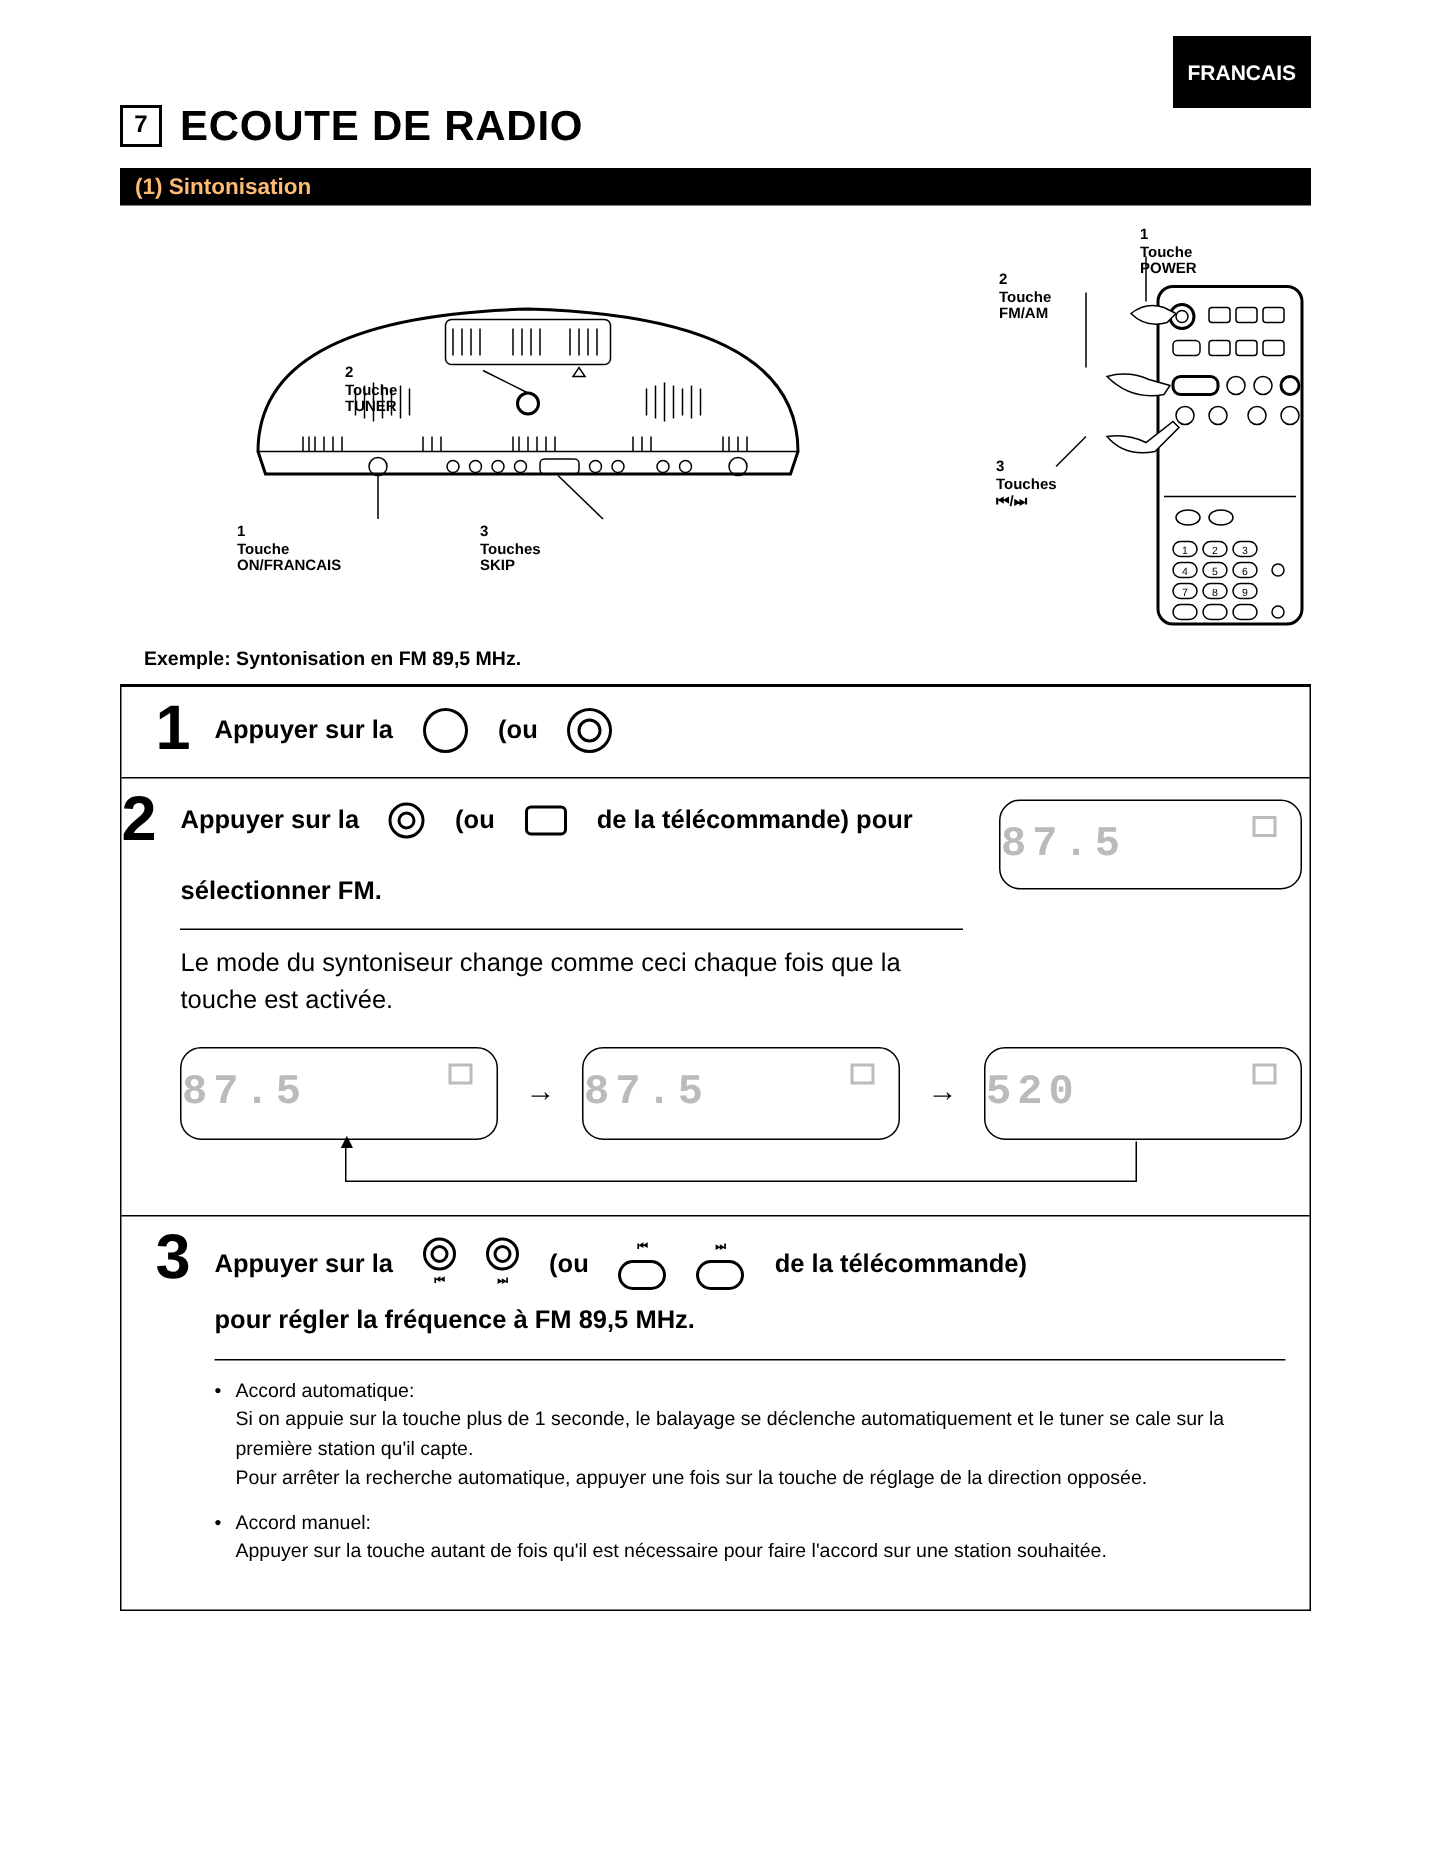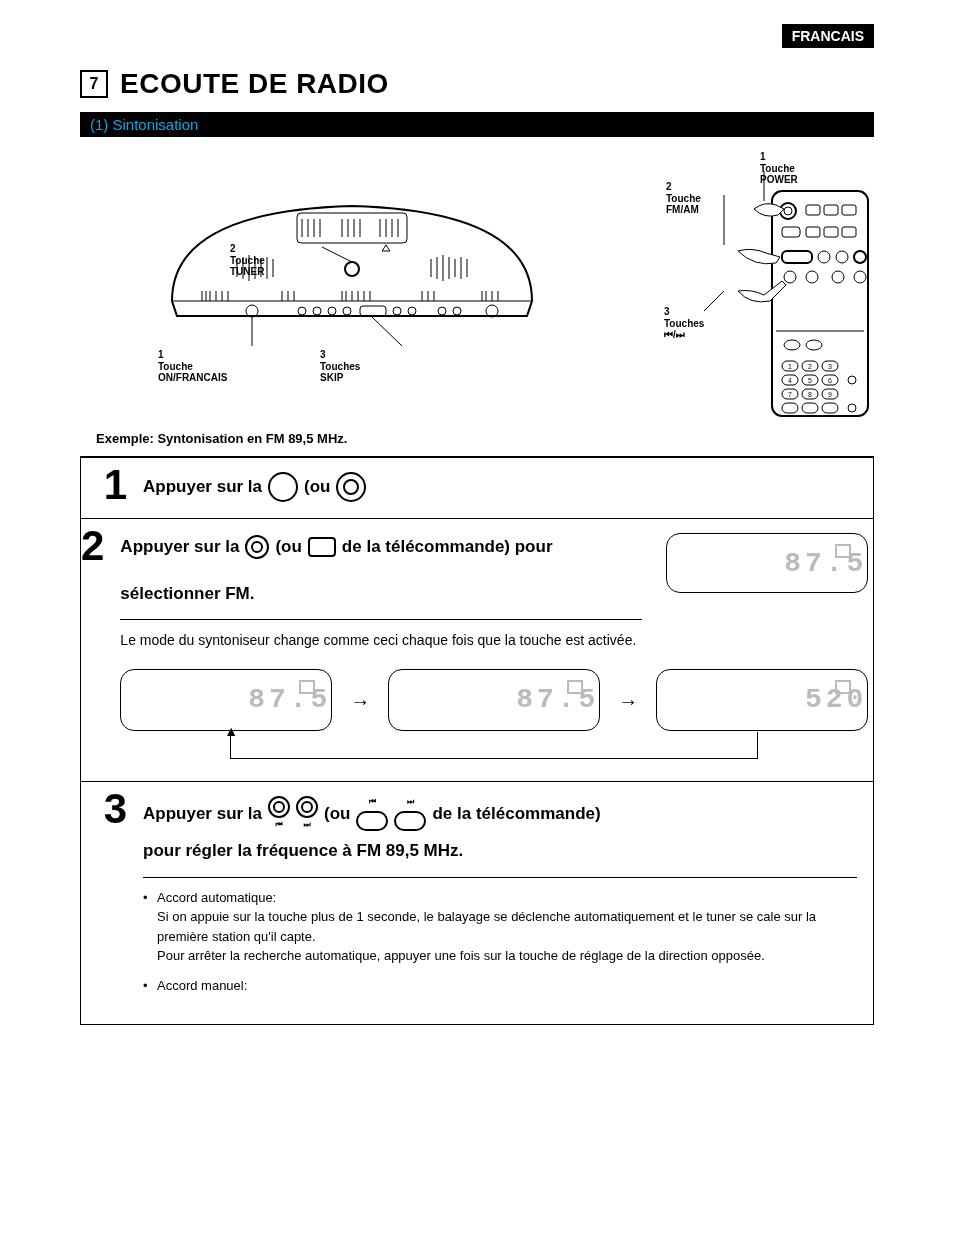--- a/index.html
+++ b/index.html
@@ -1,54 +1,54 @@
 <!DOCTYPE html>
 <html><head>
 <meta charset="utf-8">
 <style>
 html,body{margin:0;padding:0;background:#fff;font-family:Helvetica,Arial,sans-serif;color:#000}
 .page{width:954px;height:1237px;position:relative;box-sizing:border-box;padding:28px 80px 40px 80px}
-.lang-badge{position:absolute;top:24px;right:80px;background:#000;color:#fff;font-weight:bold;font-size:14px;padding:4px 10px}
+.lang-badge{position:absolute;top:24px;right:80px;background:#000;color:#fff;font-weight:bold;font-size:14px;padding:16px 10px}
 .title{display:flex;align-items:center;gap:12px;margin-top:40px}
 .title .boxnum{border:2px solid #000;width:24px;height:24px;display:flex;align-items:center;justify-content:center;font-weight:bold;font-size:16px}
 .title h1{margin:0;font-size:28px;font-weight:bold;letter-spacing:0.5px}
-.subhead{background:#000;color:#0ea5e9;font-weight:normal;font-size:15px;padding:4px 10px;margin-top:12px}
+.subhead{background:#000;color:#fdba74;font-weight:bold;font-size:15px;padding:4px 10px;margin-top:12px}
 .diagram-row{display:flex;gap:40px;margin-top:14px;height:270px}
 .device{flex:1;position:relative}
 .device svg{width:100%;height:100%}
 .remote{width:210px;position:relative}
 .remote svg{width:100%;height:100%}
 .callout{font-size:10px;font-weight:bold;line-height:1.15}
 .example{font-weight:bold;font-size:13px;margin:10px 0 10px 16px}
 .steps{border:1px solid #000;border-top:2px solid #000}
 .step{display:flex;border-top:1px solid #000}
 .step:first-child{border-top:none}
 .stepnum{width:46px;font-size:42px;font-weight:bold;text-align:right;padding:6px 6px 6px 0;line-height:1}
 .stepbody{flex:1;padding:14px 16px 16px 10px;font-size:14px}
-.lead{font-weight:bold;font-size:17px;display:flex;flex-wrap:wrap;align-items:center;gap:6px;line-height:1.6}
+.lead{font-weight:bold;font-size:17px;display:flex;flex-wrap:wrap;align-items:center;gap:20px;line-height:1.6}
 .lead .txt{white-space:nowrap}
 .ico{display:inline-flex;align-items:center;justify-content:center}
 .circle-btn{width:22px;height:22px;border:2px solid #000;border-radius:50%}
 .circle-btn.big{width:26px;height:26px}
 .circle-dbl{width:26px;height:26px;border:2px solid #000;border-radius:50%;display:flex;align-items:center;justify-content:center}
 .circle-dbl::after{content:"";width:12px;height:12px;border:2px solid #000;border-radius:50%}
 .tuner-ico{width:20px;height:20px;border:2px solid #000;border-radius:50%;position:relative}
 .tuner-ico::after{content:"";position:absolute;inset:4px;border:2px solid #000;border-radius:50%}
 .rounded-btn{width:24px;height:16px;border:2px solid #000;border-radius:4px}
 .skip-ico{display:inline-flex;flex-direction:column;align-items:center;gap:1px;font-size:8px;font-weight:bold}
 .skip-ico .c{width:18px;height:18px;border:2px solid #000;border-radius:50%;position:relative}
 .skip-ico .c::after{content:"";position:absolute;inset:3px;border:2px solid #000;border-radius:50%}
 .oval-ico{display:inline-flex;flex-direction:column;align-items:center;gap:2px;font-size:8px;font-weight:bold}
 .oval-ico .o{width:28px;height:16px;border:2px solid #000;border-radius:10px}
-.lcd{border:1px solid #000;border-radius:14px;width:190px;height:60px;display:flex;align-items:center;justify-content:flex-end;position:relative;font-family:"Courier New",monospace;font-size:28px;letter-spacing:4px;color:#bbb;font-weight:bold}
+.lcd{border:1px solid #000;border-radius:14px;width:190px;height:60px;display:flex;align-items:center;justify-content:flex-start;position:relative;font-family:"Courier New",monospace;font-size:28px;letter-spacing:4px;color:#bbb;font-weight:bold}
 .lcd .sq{position:absolute;top:10px;right:16px;width:12px;height:10px;border:2px solid #bbb}
 .lcd.sm{width:200px;height:58px}
 .step2-row{display:flex;align-items:flex-start;gap:24px}
 .step2-left{flex:1}
-.note{font-size:14px;margin-top:10px;line-height:1.45}
+.note{font-size:17px;margin-top:10px;line-height:1.45}
 .cycle{display:flex;align-items:center;justify-content:center;gap:18px;margin-top:18px;position:relative;padding-bottom:34px}
 .cycle .lcd{width:210px}
 .arrow{font-size:20px}
 .return-line{position:absolute;left:110px;right:110px;bottom:6px;height:26px;border-left:1px solid #000;border-right:1px solid #000;border-bottom:1px solid #000}
 .return-arrow{position:absolute;left:104px;bottom:26px;font-size:14px}
 .step3-row{display:flex;align-items:flex-start;gap:24px}
 .step3-left{flex:1}
 .bullets{font-size:13px;line-height:1.5;margin-top:10px;padding-left:0;list-style:none}
 .bullets li{position:relative;padding-left:14px;margin-bottom:10px}
 .bullets li::before{content:"•";position:absolute;left:0;top:0}
@@ -367,19 +367,20 @@
         </div>
         <hr class="hr">
         <ul class="bullets">
           <li>
             <span>Accord automatique:</span><br>
             <span class="sub">Si on appuie sur la touche plus de 1 seconde, le balayage se déclenche automatiquement et le tuner se cale sur la première station qu'il capte.</span><br>
             <span class="sub">Pour arrêter la recherche automatique, appuyer une fois sur la touche de réglage de la direction opposée.</span>
           </li>
           <li>
             <span>Accord manuel:</span><br>
+            <span class="sub">Appuyer sur la touche autant de fois qu'il est nécessaire pour faire l'accord sur une station souhaitée.</span>
           </li>
         </ul>
       </div>
     </div>
 
   </div>
 </div>
 
 </body></html>

